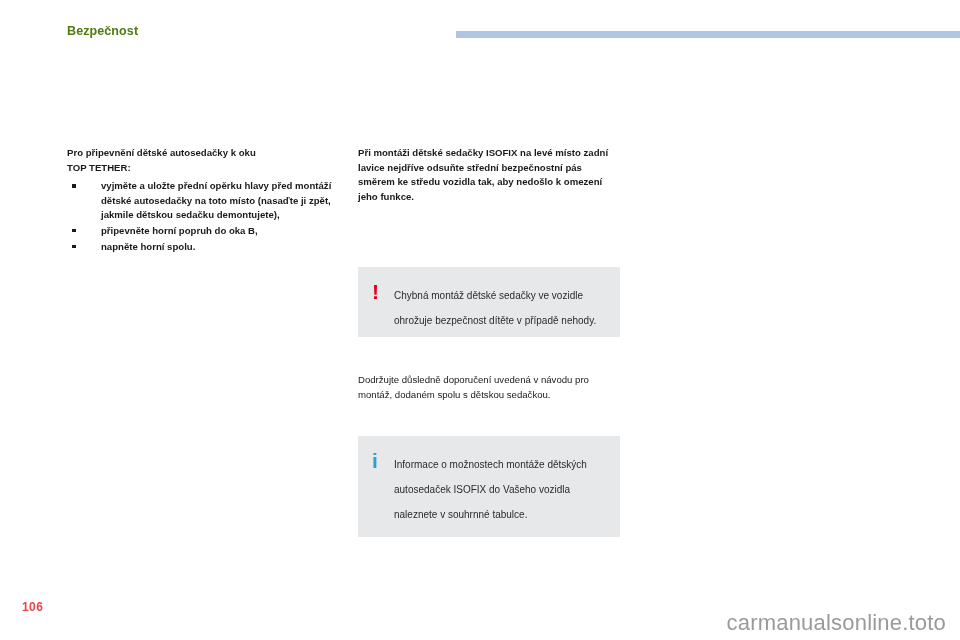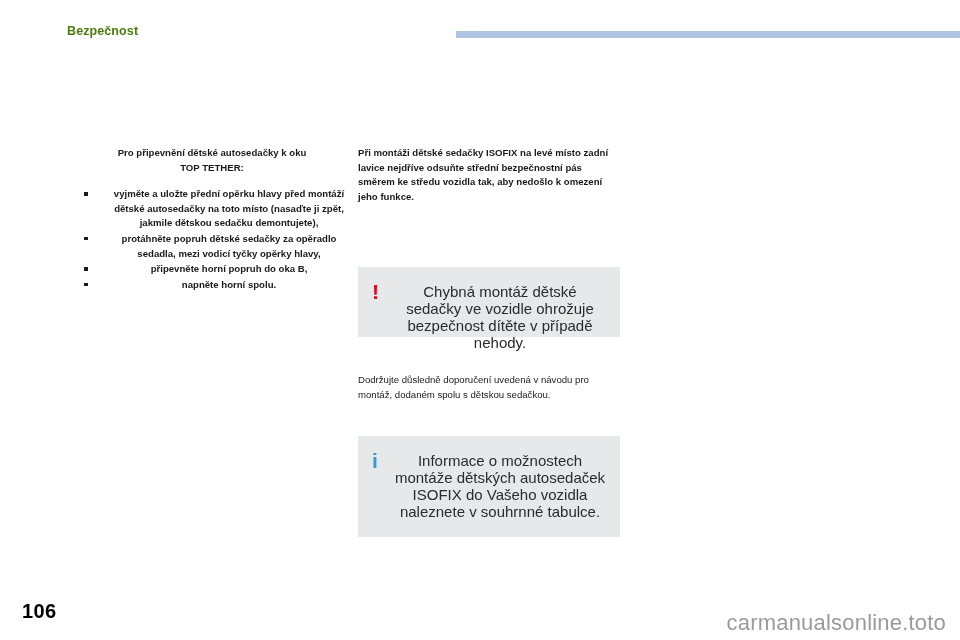--- a/index.html
+++ b/index.html
@@ -40,41 +40,40 @@
     height: 7px;
     background: #aec4e2;
   }
 
   
   .col-left {
     position: absolute;
     left: 67px;
     top: 146px;
     width: 290px;
-    text-align: center;
   }
   .col-right {
     position: absolute;
     left: 358px;
     top: 146px;
     width: 262px;
   }
 
   .lead {
     font-size: 9.6px;
     line-height: 14.6px;
     font-weight: bold;
     color: #1a1a1a;
     margin: 0 0 4px 0;
   }
   .lead.spaced { margin-bottom: 20px; }
 
   ul.bullets {
     list-style: none;
-    margin: 12px;
+    margin: 0;
     padding: 0;
   }
   ul.bullets li {
     position: relative;
     padding-left: 34px;
     font-size: 9.6px;
     line-height: 14.6px;
     font-weight: bold;
     color: #1a1a1a;
     margin-bottom: 1px;
@@ -102,25 +101,24 @@
     padding: 16px 14px 0 14px;
   }
   .callout .cal-icon {
     flex: 0 0 auto;
     width: 22px;
     text-align: left;
     font-weight: bold;
     line-height: 1;
   }
   .callout .cal-text {
-    font-size: 15px;
-    line-height: 17px;
+    font-size: 10px;
+    line-height: 25px;
     color: #2b2b2b;
     font-weight: normal;
-    text-align: center;
   }
 
   #warning-callout {
     top: 267px;
     height: 70px;
   }
   #warning-callout .cal-icon {
     color: #e2001a;
     font-size: 21px;
     margin-top: -2px;
@@ -145,23 +143,23 @@
     line-height: 14.6px;
     font-weight: normal;
     color: #1a1a1a;
   }
 
   
   .page-number {
     position: absolute;
     left: 22px;
     top: 600px;
-    font-size: 20px;
-    font-weight: bold;
-    color: #000000;
+    font-size: 12px;
+    font-weight: bold;
+    color: #ef4444;
     letter-spacing: 0.4px;
   }
   .watermark {
     position: absolute;
     right: 14px;
     bottom: 4px;
     font-size: 22px;
     color: #9a9a9a;
     letter-spacing: 0.2px;
     white-space: nowrap;
@@ -180,24 +178,20 @@
       <span>Pro připevnění dětské autosedačky k oku</span><br>
       <span>TOP TETHER:</span>
     </div>
     <ul class="bullets">
       <li>
         <span class="bullet-mark"></span>
         <span>vyjměte a uložte přední opěrku hlavy před montáží dětské autosedačky na toto místo (nasaďte ji zpět, jakmile dětskou sedačku demontujete),</span>
       </li>
       <li>
         <span class="bullet-mark"></span>
-        <span>protáhněte popruh dětské sedačky za opěradlo sedadla, mezi vodicí tyčky opěrky hlavy,</span>
-      </li>
-      <li>
-        <span class="bullet-mark"></span>
         <span>připevněte horní popruh do oka B,</span>
       </li>
       <li>
         <span class="bullet-mark"></span>
         <span>napněte horní spolu.</span>
       </li>
     </ul>
   </div>
 
   <div class="col-right">

